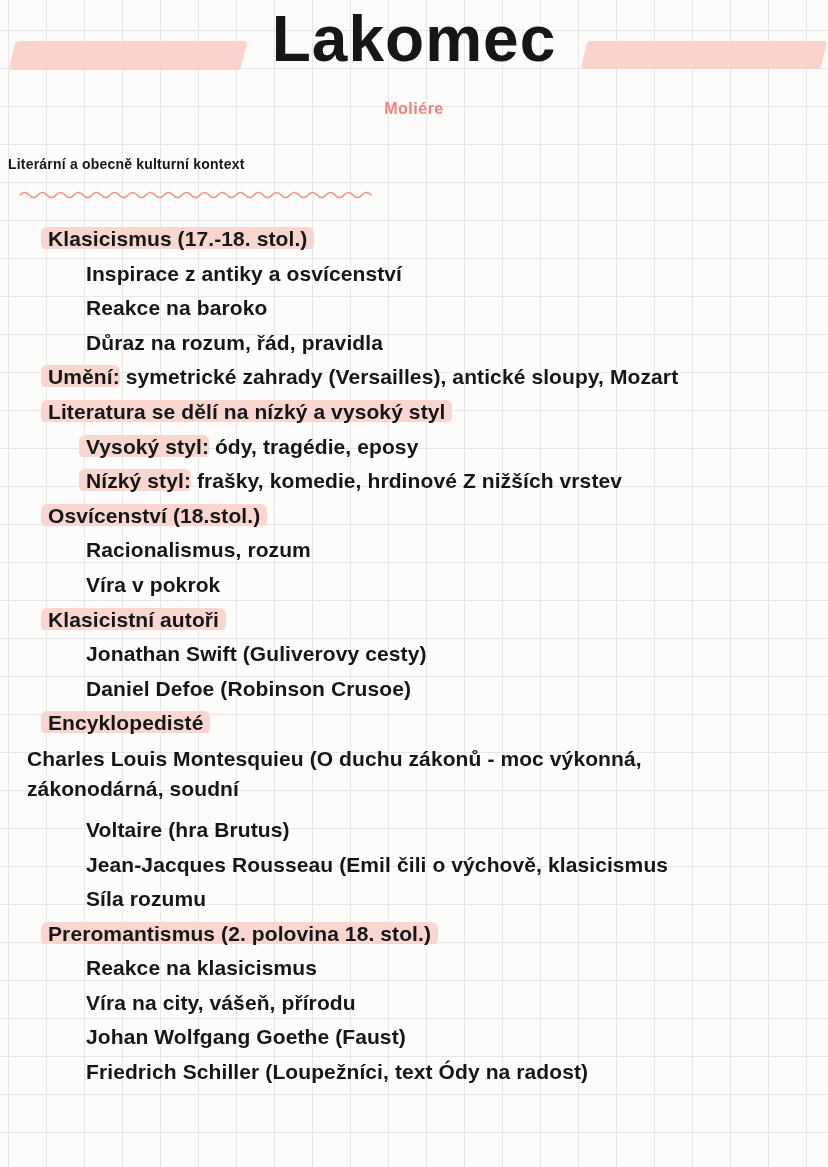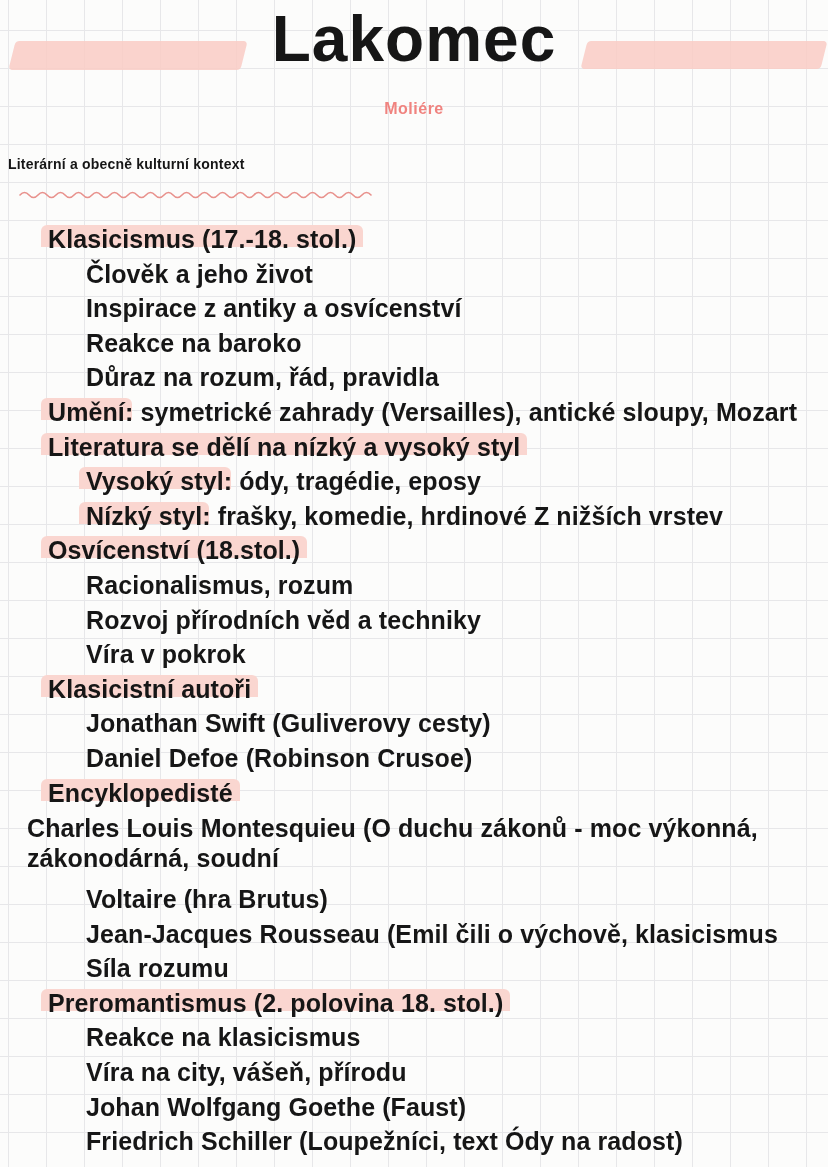--- a/index.html
+++ b/index.html
@@ -36,21 +36,21 @@
     text-align:center;font-size:16px;font-weight:700;color:var(--coral);letter-spacing:.5px;
   }
   .section-heading{
     position:absolute;top:156px;left:8px;
     font-size:14px;font-weight:700;letter-spacing:.2px;
   }
   .squiggle{position:absolute;top:188px;left:18px;width:360px;height:12px;}
   .squiggle svg{display:block;}
   .notes{position:absolute;top:222px;left:0;width:828px;}
   .note-line{
-    font-size:25px;font-weight:700;letter-spacing:.1px;
+    font-size:21px;font-weight:700;letter-spacing:.1px;
     line-height:34.6px;min-height:34.6px;white-space:nowrap;
   }
   .lvl1{padding-left:48px;}
   .lvl2{padding-left:86px;}
   .wrap{white-space:normal;max-width:760px;line-height:30px;padding-top:3px;margin-bottom:9px;padding-left:27px;}
   .hl{
     background-image:linear-gradient(var(--hl), var(--hl));
     background-repeat:no-repeat;
     background-size:calc(100% + 14px) 22px;
     background-position:-7px 0;
@@ -72,31 +72,29 @@
 <div class="section-heading">Literární a obecně kulturní kontext</div>
 
 <div class="squiggle">
   <svg width="360" height="12" viewBox="0 0 360 12" xmlns="http://www.w3.org/2000/svg">
     <path d="M2 7 q4.5 -5 9 0 t9 0 t9 0 t9 0 t9 0 t9 0 t9 0 t9 0 t9 0 t9 0 t9 0 t9 0 t9 0 t9 0 t9 0 t9 0 t9 0 t9 0 t9 0 t9 0 t9 0 t9 0 t9 0 t9 0 t9 0 t9 0 t9 0 t9 0 t9 0 t9 0 t9 0 t9 0 t9 0 t9 0 t9 0 t9 0 t9 0 t9 0 t9 0" fill="none" stroke="#E8918C" stroke-width="1.6" stroke-linecap="round"></path>
   </svg>
 </div>
 
 <div class="notes" id="notes-list">
     <div class="note-line lvl1"><span class="hl">Klasicismus (17.-18. stol.)</span><span></span></div>
-    <div class="note-line lvl2"><span class="hl"></span><span>Člověk a jeho život</span></div>
     <div class="note-line lvl2"><span class="hl"></span><span>Inspirace z antiky a osvícenství</span></div>
     <div class="note-line lvl2"><span class="hl"></span><span>Reakce na baroko</span></div>
     <div class="note-line lvl2"><span class="hl"></span><span>Důraz na rozum, řád, pravidla</span></div>
     <div class="note-line lvl1"><span class="hl">Umění</span><span>: symetrické zahrady (Versailles), antické sloupy, Mozart</span></div>
     <div class="note-line lvl1"><span class="hl">Literatura se dělí na nízký a vysoký styl</span><span></span></div>
     <div class="note-line lvl2"><span class="hl">Vysoký styl</span><span>: ódy, tragédie, eposy</span></div>
     <div class="note-line lvl2"><span class="hl">Nízký styl</span><span>: frašky, komedie, hrdinové Z nižších vrstev</span></div>
     <div class="note-line lvl1"><span class="hl">Osvícenství (18.stol.)</span><span></span></div>
     <div class="note-line lvl2"><span class="hl"></span><span>Racionalismus, rozum</span></div>
-    <div class="note-line lvl2"><span class="hl"></span><span>Rozvoj přírodních věd a techniky</span></div>
     <div class="note-line lvl2"><span class="hl"></span><span>Víra v pokrok</span></div>
     <div class="note-line lvl1"><span class="hl">Klasicistní autoři</span><span></span></div>
     <div class="note-line lvl2"><span class="hl"></span><span>Jonathan Swift (Guliverovy cesty)</span></div>
     <div class="note-line lvl2"><span class="hl"></span><span>Daniel Defoe (Robinson Crusoe)</span></div>
     <div class="note-line lvl1"><span class="hl">Encyklopedisté</span><span></span></div>
     <div class="note-line lvl2 wrap"><span class="hl"></span><span>Charles Louis Montesquieu (O duchu zákonů - moc výkonná, zákonodárná, soudní</span></div>
     <div class="note-line lvl2"><span class="hl"></span><span>Voltaire (hra Brutus)</span></div>
     <div class="note-line lvl2"><span class="hl"></span><span>Jean-Jacques Rousseau (Emil čili o výchově, klasicismus</span></div>
     <div class="note-line lvl2"><span class="hl"></span><span>Síla rozumu</span></div>
     <div class="note-line lvl1"><span class="hl">Preromantismus (2. polovina 18. stol.)</span><span></span></div>

